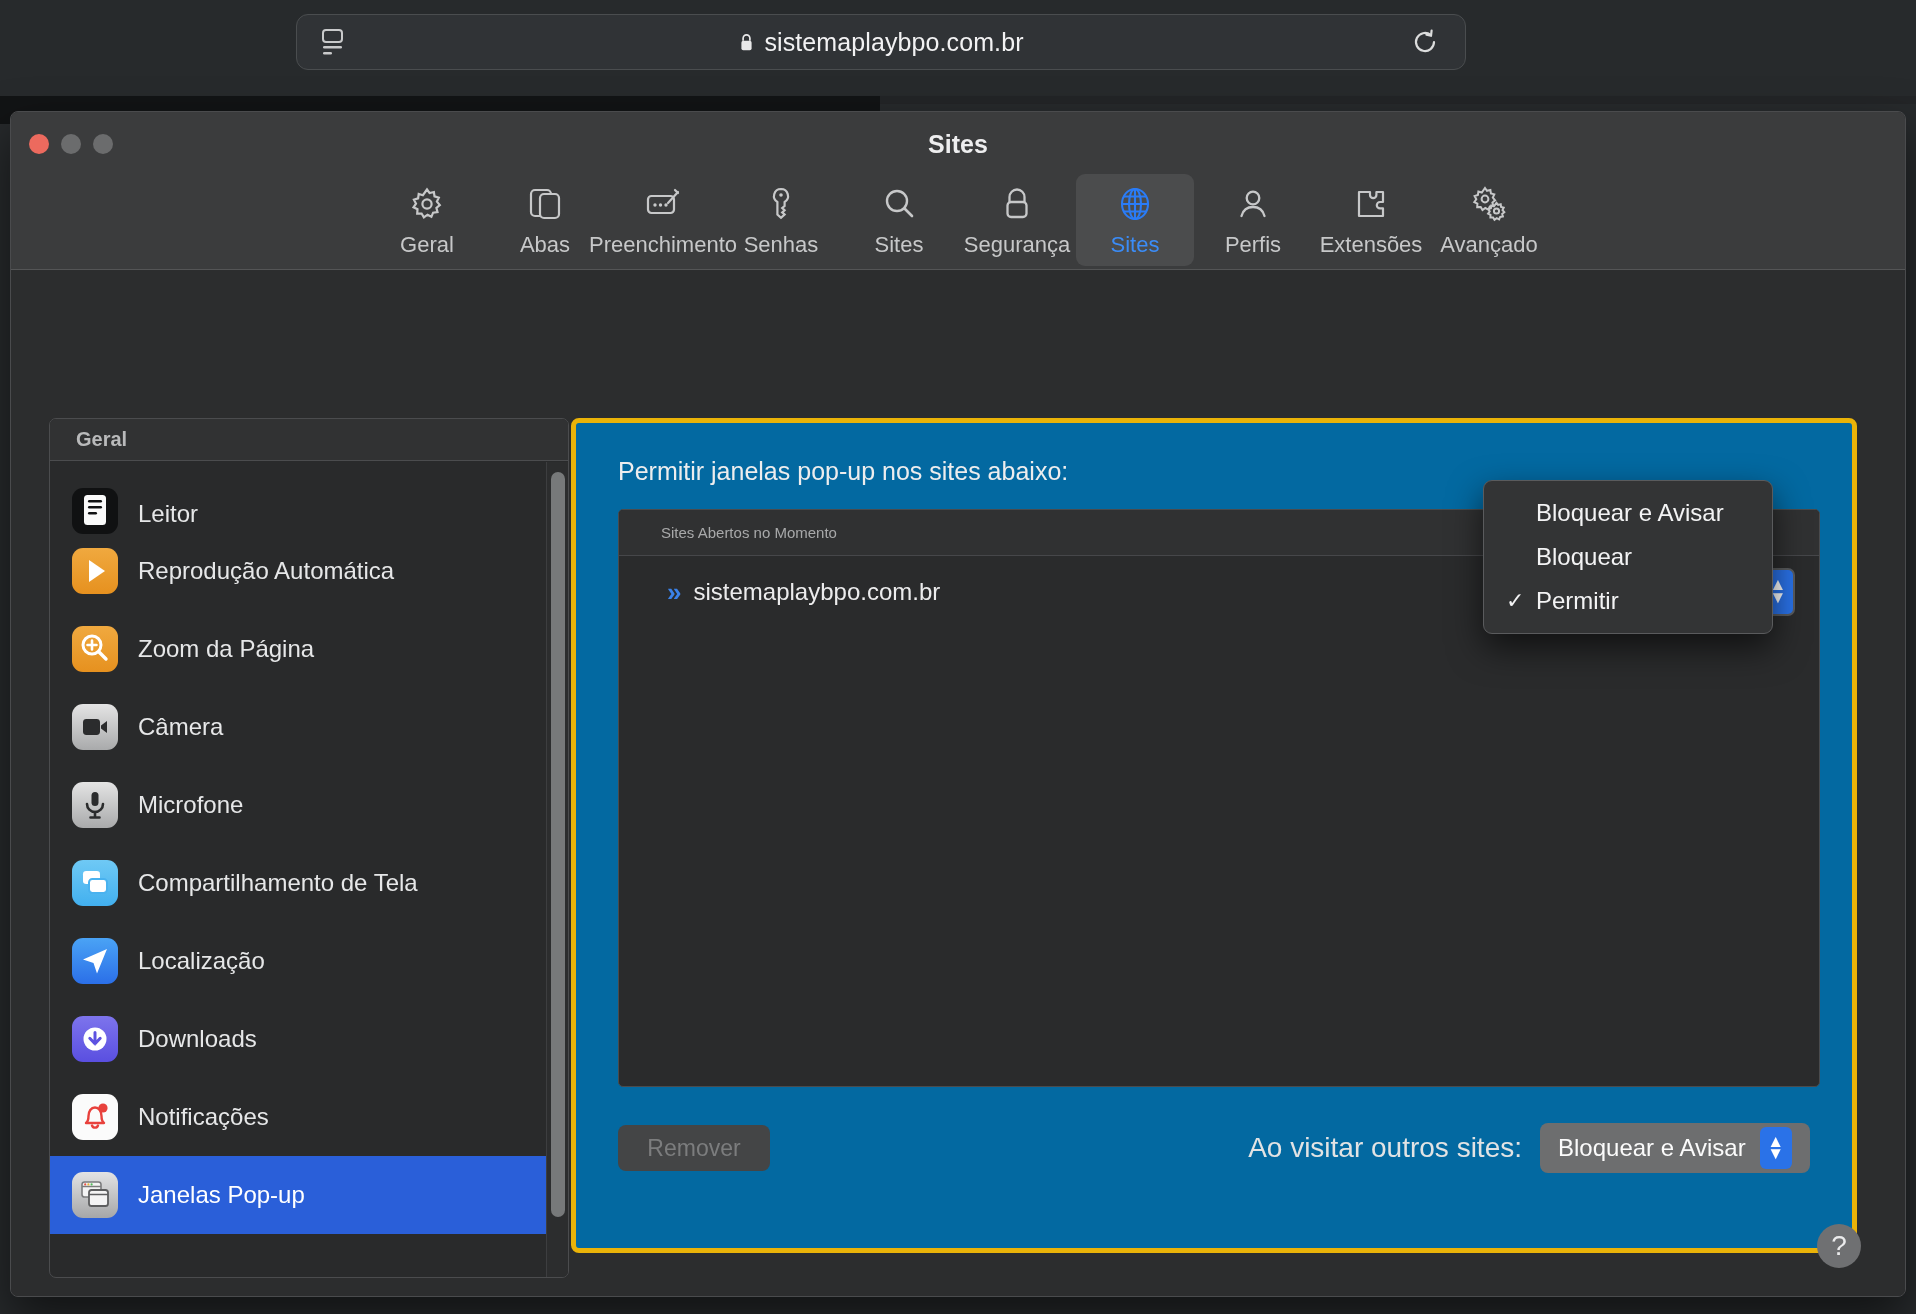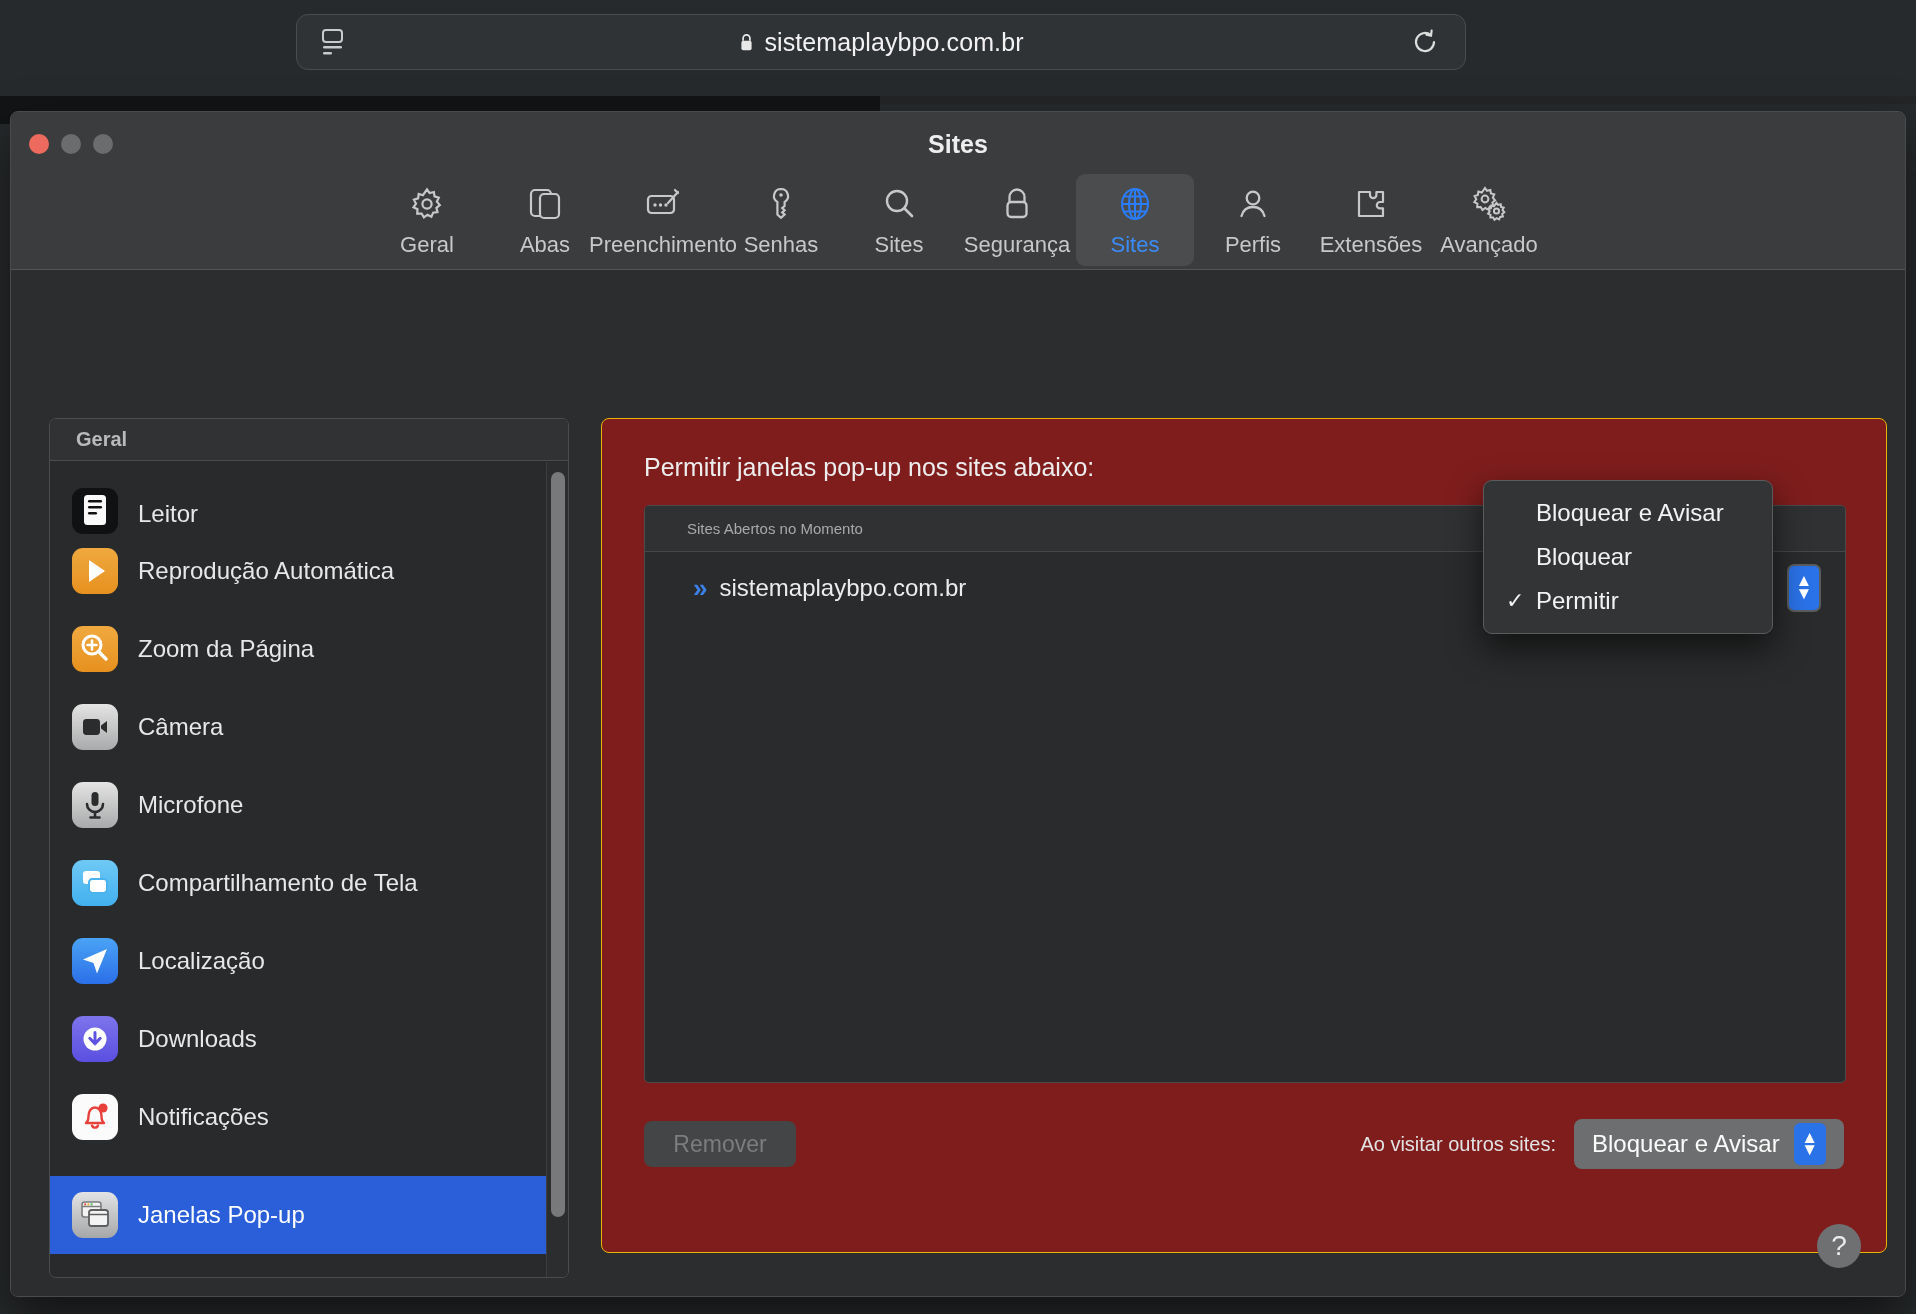--- a/index.html
+++ b/index.html
@@ -182,21 +182,21 @@
     flex: 0 0 auto;
     display: flex; align-items: center; justify-content: center;
     overflow: hidden;
   }
   .sb-item.first .sb-icon { margin-bottom: -6px; }
   .sb-item .sb-label {
     font-size: 24px;
     color: #e6e7e8;
     white-space: nowrap;
   }
-  .sb-item.selected { background: #2a5fd9; margin-top: 20px; }
+  .sb-item.selected { background: #2a5fd9; }
   .sb-item.selected .sb-label { color: #ffffff; }
 
   
   #sidebar-scroll-track {
     position: absolute;
     right: 0; top: 43px; bottom: 0;
     width: 22px;
     background: #2c2d2e;
     border-left: 1px solid #3d3e40;
   }
@@ -204,24 +204,24 @@
     position: absolute;
     left: 4px; top: 10px;
     width: 14px; height: 745px;
     background: #77797a;
     border-radius: 8px;
   }
 
   
   #right-pane {
     position: absolute;
-    left: 590px; top: 148px;
+    left: 560px; top: 148px;
     width: 1286px; height: 835px;
-    background: #7f1d1d;
-    border: 1px solid #eab308;
+    background: #0369a1;
+    border: 5px solid #eab308;
     border-radius: 8px;
   }
   #pane-title {
     position: absolute;
     left: 42px; top: 34px;
     color: #ededee;
     font-size: 25px;
   }
   #site-list {
     position: absolute;
@@ -291,21 +291,21 @@
     font-size: 23px;
     display: flex; align-items: center; justify-content: center;
     cursor: default;
   }
   #footer-right {
     margin-left: auto;
     display: flex;
     align-items: center;
     gap: 18px;
   }
-  #other-sites-label { color: #e2e3e4; font-size: 20px; }
+  #other-sites-label { color: #e2e3e4; font-size: 28px; }
   #other-sites-select {
     height: 50px;
     min-width: 270px;
     background: #6d6e6f;
     border-radius: 8px;
     display: flex;
     align-items: center;
     padding: 0 8px 0 18px;
     gap: 14px;
   }

